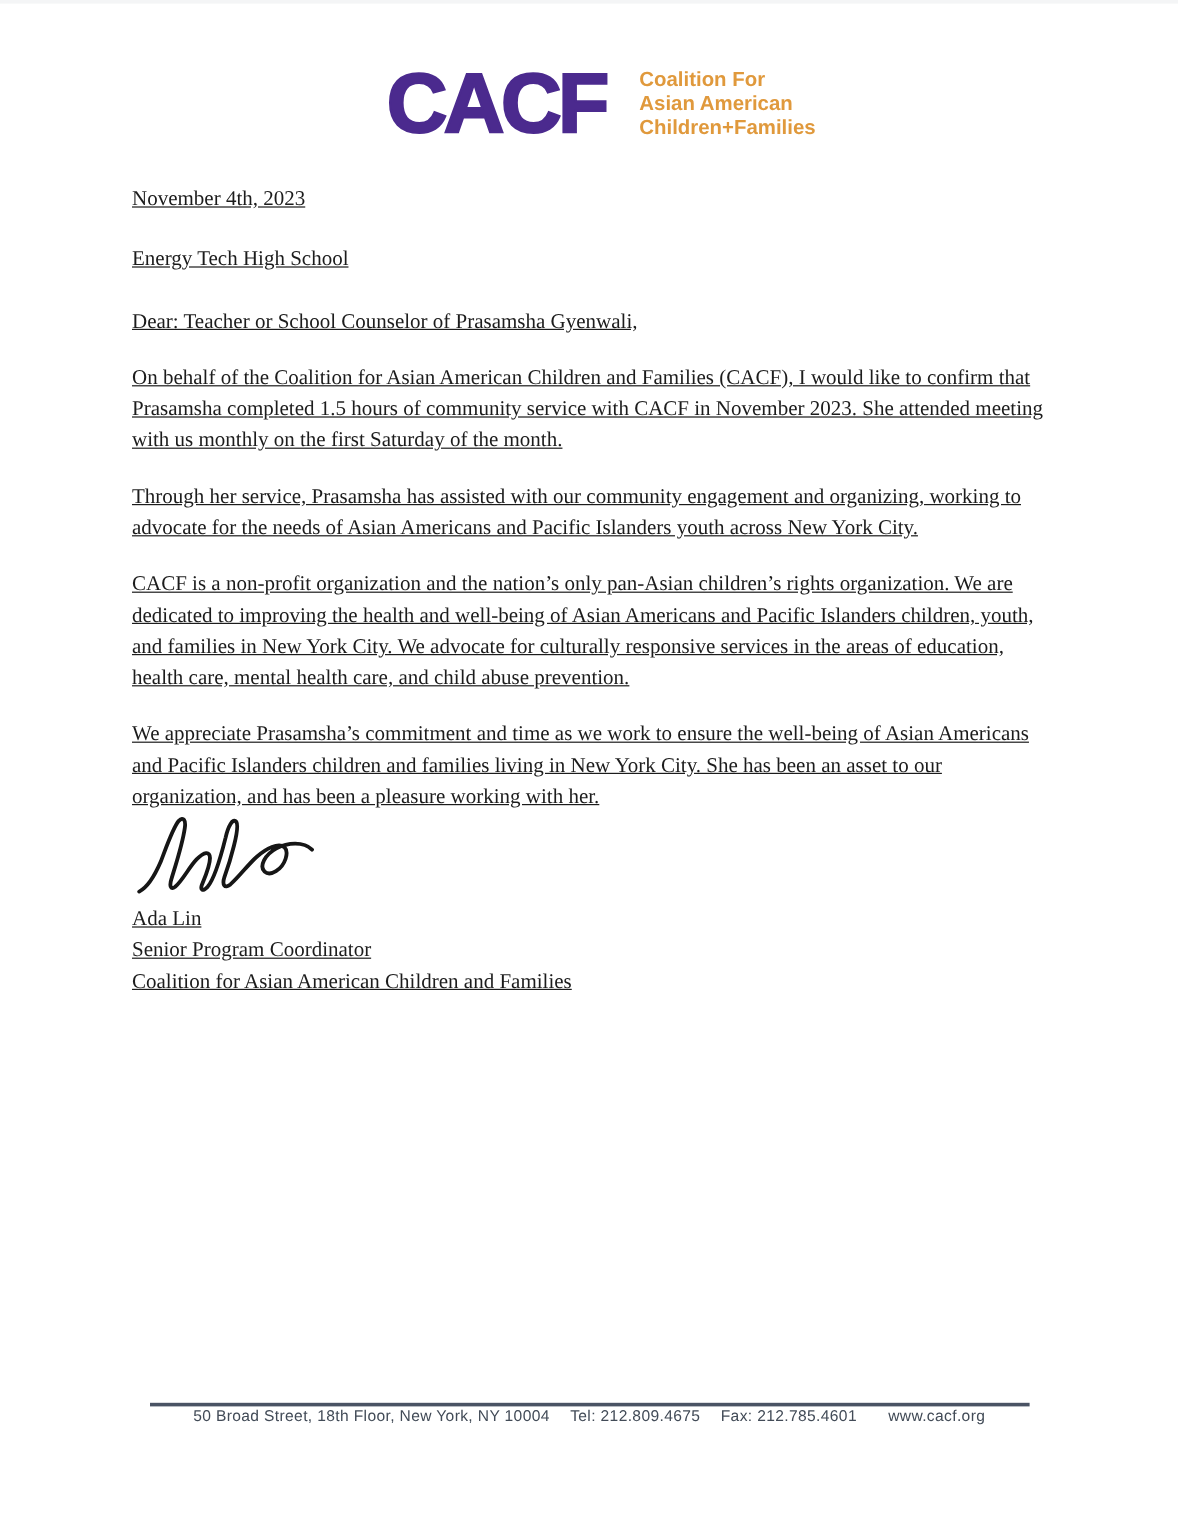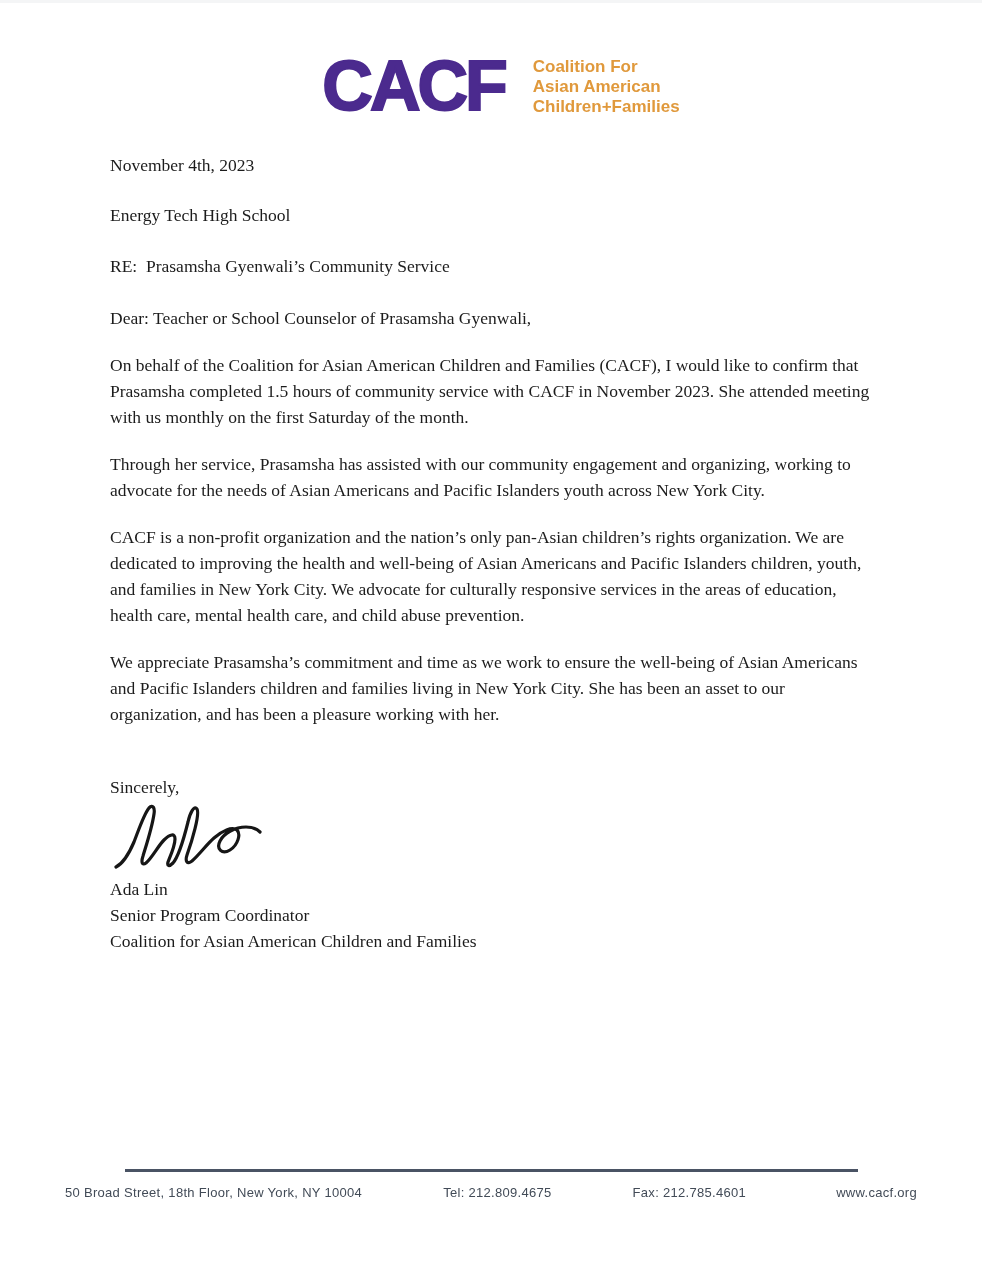--- a/index.html
+++ b/index.html
@@ -45,21 +45,21 @@
     margin-left: 28px;
     padding-top: 2px;
   }
   
   .letter {
     width: 765px;
     margin-left: 110px;
     font-size: 17.5px;
     line-height: 26px;
   }
-  .block { margin: 0; }
+  .block { margin: 0; text-decoration: underline; }
   .date-line        { margin-top: 25px; }
   .addr-block       { margin-top: 24px; }
   .re-line          { margin-top: 25px; white-space: pre-wrap; }
   .salutation       { margin-top: 26px; }
   .para             { margin-top: 21px; }
   .closing          { margin-top: 47px; }
   .email-link {
     color: #4273C8;
     text-decoration: underline;
     cursor: pointer;
@@ -81,26 +81,24 @@
   .footer-rule {
     width: 733px;
     height: 3px;
     background: #4A5364;
     margin: 0 auto;
   }
   .footer-text {
     display: flex;
     justify-content: center;
     align-items: baseline;
-    margin-top: 13px;
     font-size: 13px;
     letter-spacing: 0.3px;
     color: #424B57;
     white-space: nowrap;
-    gap: 32px;
   }
   .footer-text .sep-md { width: 17px; }
   .footer-text .sep-lg { width: 26px; }
 </style>
 </head>
 <body>
 
 <div class="page">
 
   <div class="letterhead">
@@ -112,31 +110,29 @@
     </div>
   </div>
 
   <div class="letter">
     <p class="block date-line">November 4th, 2023</p>
 
     <div class="addr-block">
       <p class="block">Energy Tech High School</p>
     </div>
 
-    <p class="block re-line">RE:  Prasamsha Gyenwali’s Community Service</p>
 
     <p class="block salutation">Dear: Teacher or School Counselor of Prasamsha Gyenwali,</p>
 
     <p class="block para">On behalf of the Coalition for Asian American Children and Families (CACF), I would like to confirm that Prasamsha completed 1.5 hours of community service with CACF in November 2023. She attended meeting with us monthly on the first Saturday of the month.</p>
     <p class="block para">Through her service, Prasamsha has assisted with our community engagement and organizing, working to advocate for the needs of Asian Americans and Pacific Islanders youth across New York City.</p>
     <p class="block para">CACF is a non-profit organization and the nation’s only pan-Asian children’s rights organization. We are dedicated to improving the health and well-being of Asian Americans and Pacific Islanders children, youth, and families in New York City. We advocate for culturally responsive services in the areas of education, health care, mental health care, and child abuse prevention.</p>
     <p class="block para">We appreciate Prasamsha’s commitment and time as we work to ensure the well-being of Asian Americans and Pacific Islanders children and families living in New York City. She has been an asset to our organization, and has been a pleasure working with her.</p>
 
 
-    <p class="block closing">Sincerely,</p>
 
     <div class="signature-wrap">
       <svg width="164" height="80" viewBox="0 0 164 80">
         <path d="M4,71
                  C10,68 16,60 22,46
                  C27,33 32,18 37,12
                  C41,8 43,12 42,18
                  C40,32 34,50 31,60
                  C29,66 30,70 34,67
                  C40,62 46,50 52,44

